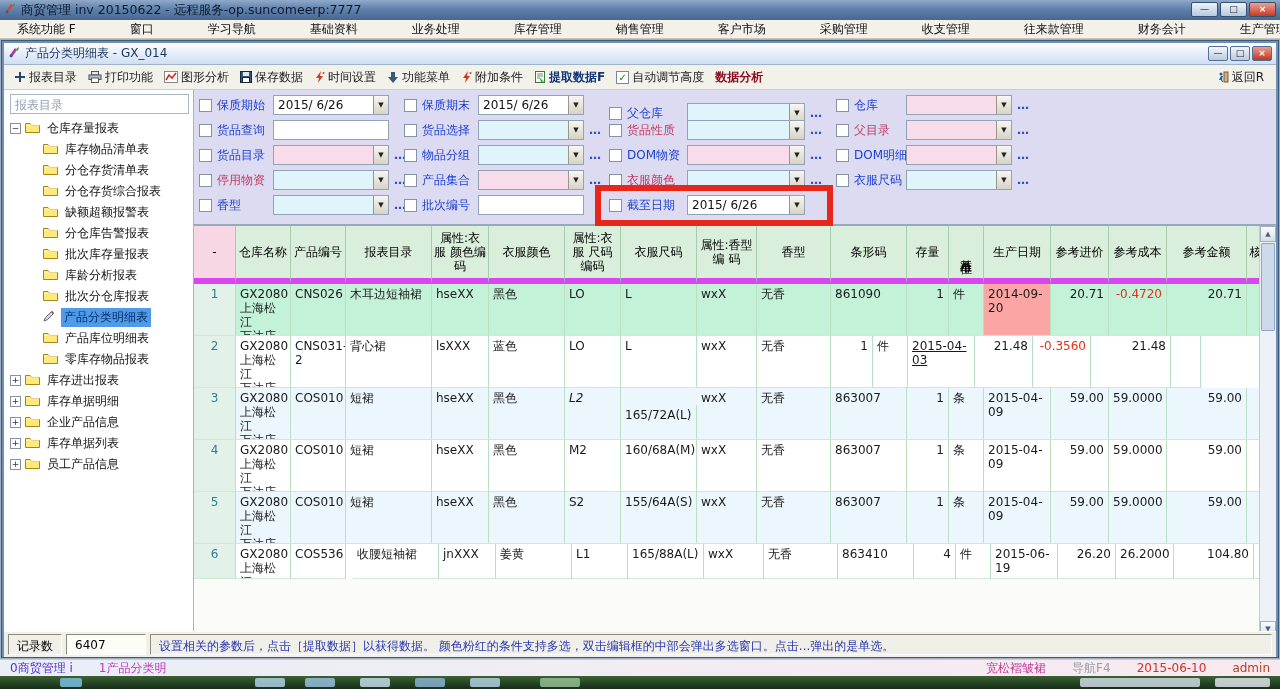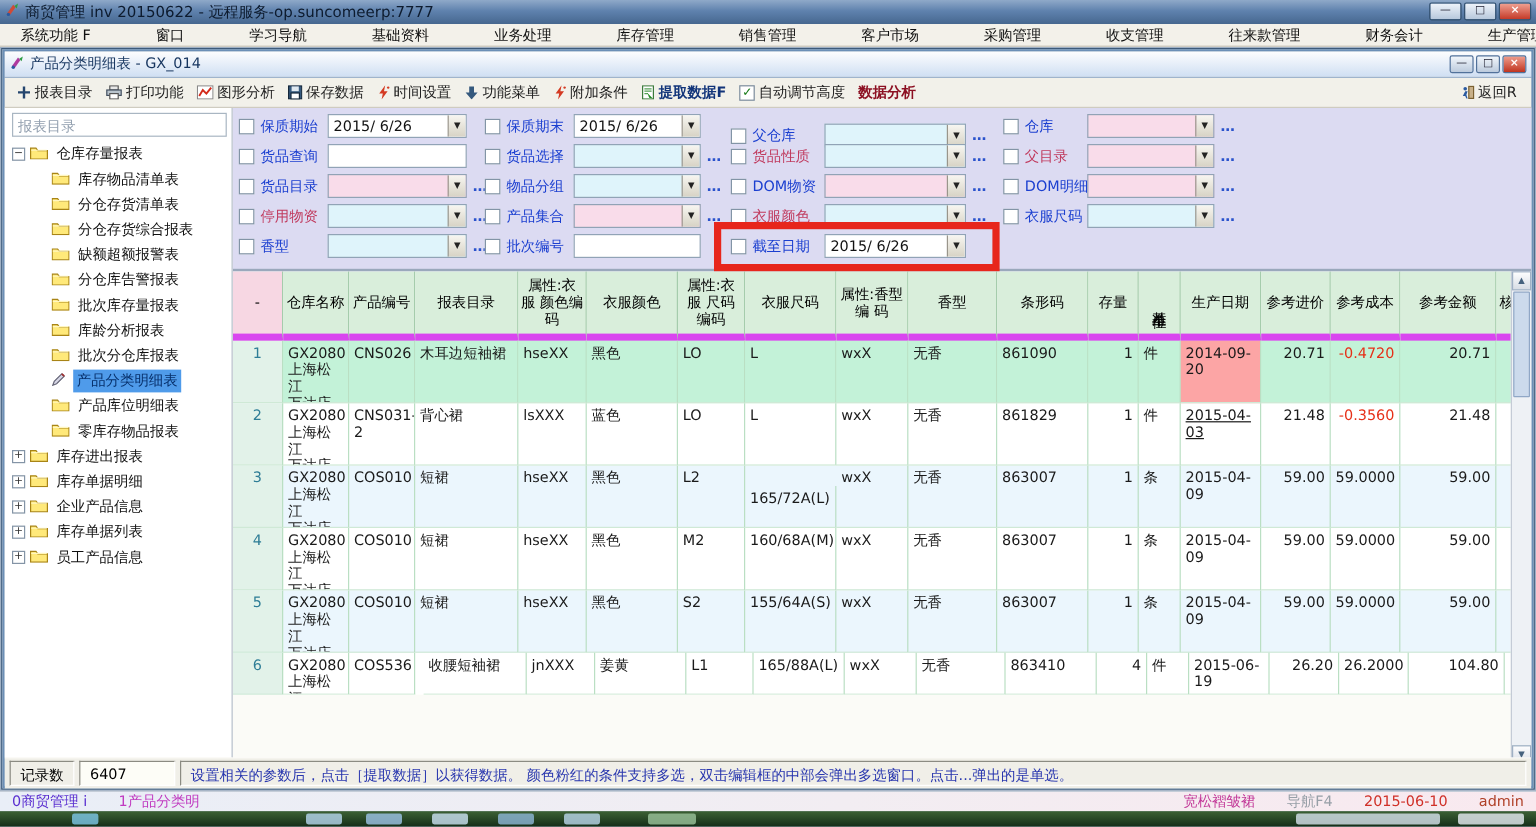--- a/index.html
+++ b/index.html
@@ -616,39 +616,38 @@
 上海松江
 万达店</div>
                   <div class="gc" style="width: 55px;">CNS031-2</div>
                   <div class="gc" style="width: 86px;">背心裙</div>
                   <div class="gc" style="width: 57px;">lsXXX</div>
                   <div class="gc" style="width: 76px;">蓝色</div>
                   <div class="gc" style="width: 56px;">LO</div>
                   <div class="gc" style="width: 76px;">L</div>
                   <div class="gc" style="width: 60px;">wxX</div>
                   <div class="gc" style="width: 74px;">无香</div>
-                  <div class="gc" style="width: 76px;">861829</div>
                   <div class="gc r" style="width: 42px;">1</div>
                   <div class="gc" style="width: 35px;">件</div>
                   <div class="gc" style="width: 67px; text-decoration: underline;">2015-04-03</div>
                   <div class="gc r" style="width: 58px;">21.48</div>
                   <div class="gc r neg" style="width: 58px;">-0.3560</div>
                   <div class="gc r" style="width: 80px;">21.48</div>
                   <div class="gc r" style="width: 30px;"></div>
                 </div>
                 <div class="grow bg-blue" style="height: 52px;">
                   <div class="gc num" style="width: 42px;">3</div>
                   <div class="gc" style="width: 55px;">GX2080
 上海松江
 万达店</div>
                   <div class="gc" style="width: 55px;">COS010</div>
                   <div class="gc" style="width: 86px;">短裙</div>
                   <div class="gc" style="width: 57px;">hseXX</div>
                   <div class="gc" style="width: 76px;">黑色</div>
-                  <div class="gc" style="width: 56px;">L2</div>
+                  <div class="gc" style="width: 56px; font-style: italic;">L2</div>
                   <div class="gc" style="width: 76px; margin-top: 17px;">165/72A(L)</div>
                   <div class="gc" style="width: 60px;">wxX</div>
                   <div class="gc" style="width: 74px;">无香</div>
                   <div class="gc" style="width: 76px;">863007</div>
                   <div class="gc r" style="width: 42px;">1</div>
                   <div class="gc" style="width: 35px;">条</div>
                   <div class="gc" style="width: 67px;">2015-04-09</div>
                   <div class="gc r" style="width: 58px;">59.00</div>
                   <div class="gc r" style="width: 58px;">59.0000</div>
                   <div class="gc r" style="width: 80px;">59.00</div>

